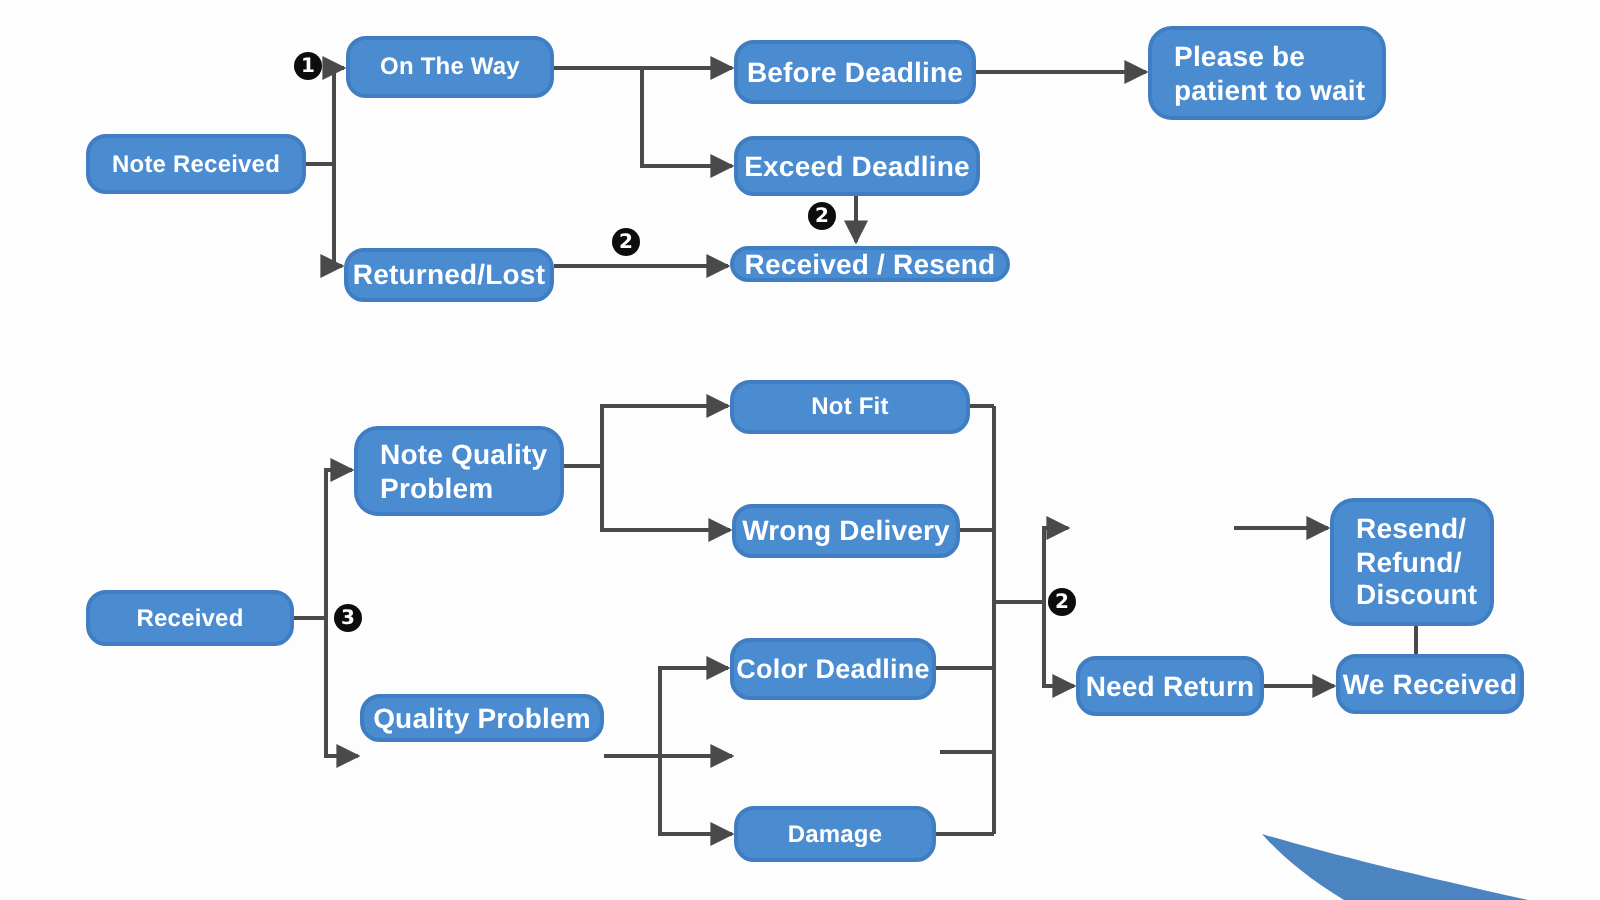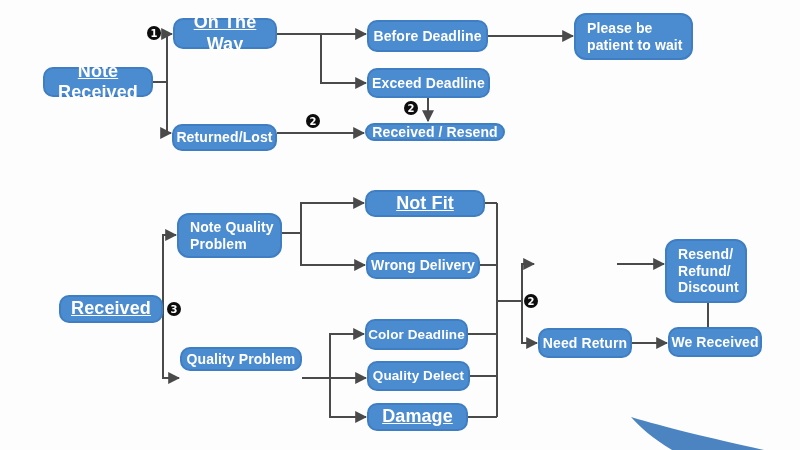--- a/index.html
+++ b/index.html
@@ -28,21 +28,21 @@
     background:var(--node-fill);
     border:2px solid var(--node-border);
     border-radius:10px;
     color:var(--node-text);
     font-weight:bold;font-size:14px;line-height:1.18;
     display:flex;align-items:center;justify-content:center;
     text-align:center;white-space:pre-line;
     letter-spacing:0.1px;
   }
   .node.align-left{justify-content:flex-start;text-align:left;padding-left:11px;}
-  .node.fs15{font-size:18px;text-decoration:underline;}
+  .node.fs15{font-size:12px;}
   .node.fs13{font-size:13.5px;}
   .badge{
     position:absolute;z-index:3;width:14px;height:14px;border-radius:50%;
     background:var(--badge-fill);color:var(--badge-text);
     font-size:10px;font-weight:bold;
     display:flex;align-items:center;justify-content:center;
     font-family:"DejaVu Sans",sans-serif;
   }
 </style>
 </head>
@@ -85,30 +85,29 @@
 
   <div class="node fs15" style="left:43px;top:67px;width:110px;height:30px">Note Received</div>
   <div class="node fs15" style="left:173px;top:18px;width:104px;height:31px">On The Way</div>
   <div class="node" style="left:367px;top:20px;width:121px;height:32px">Before Deadline</div>
   <div class="node" style="left:367px;top:68px;width:123px;height:30px">Exceed Deadline</div>
   <div class="node align-left" style="left:574px;top:13px;width:119px;height:47px;border-radius:12px">Please be
 patient to wait</div>
   <div class="node" style="left:172px;top:124px;width:105px;height:27px">Returned/Lost</div>
   <div class="node" style="left:365px;top:123px;width:140px;height:18px">Received / Resend</div>
 
-  <div class="node fs15" style="left:59px;top:295px;width:104px;height:28px">Received</div>
+  <div class="node fs15" style="left:43px;top:295px;width:104px;height:28px">Received</div>
   <div class="node align-left" style="left:177px;top:213px;width:105px;height:45px;border-radius:12px">Note Quality
 Problem</div>
   <div class="node fs15" style="left:365px;top:190px;width:120px;height:27px">Not Fit</div>
   <div class="node" style="left:366px;top:252px;width:114px;height:27px">Wrong Delivery</div>
   <div class="node" style="left:180px;top:347px;width:122px;height:24px">Quality Problem</div>
   <div class="node fs13" style="left:365px;top:319px;width:103px;height:31px">Color Deadline</div>
-  <div class="node fs13" style="left:367px;top:361px;width:103px;height:30px">Quality Delect</div>
   <div class="node fs15" style="left:367px;top:403px;width:101px;height:28px">Damage</div>
-  <div class="node align-left" style="left:665px;top:239px;width:82px;height:64px;border-radius:12px">Resend/
+  <div class="node align-left" style="left:665px;top:249px;width:82px;height:64px;border-radius:12px">Resend/
 Refund/
 Discount</div>
   <div class="node" style="left:538px;top:328px;width:94px;height:30px">Need Return</div>
   <div class="node" style="left:668px;top:327px;width:94px;height:30px">We Received</div>
 
   <span class="badge" style="left:147px;top:26px">1</span>
   <span class="badge" style="left:306px;top:114px">2</span>
   <span class="badge" style="left:404px;top:101px">2</span>
   <span class="badge" style="left:167px;top:302px">3</span>
   <span class="badge" style="left:524px;top:294px">2</span>

